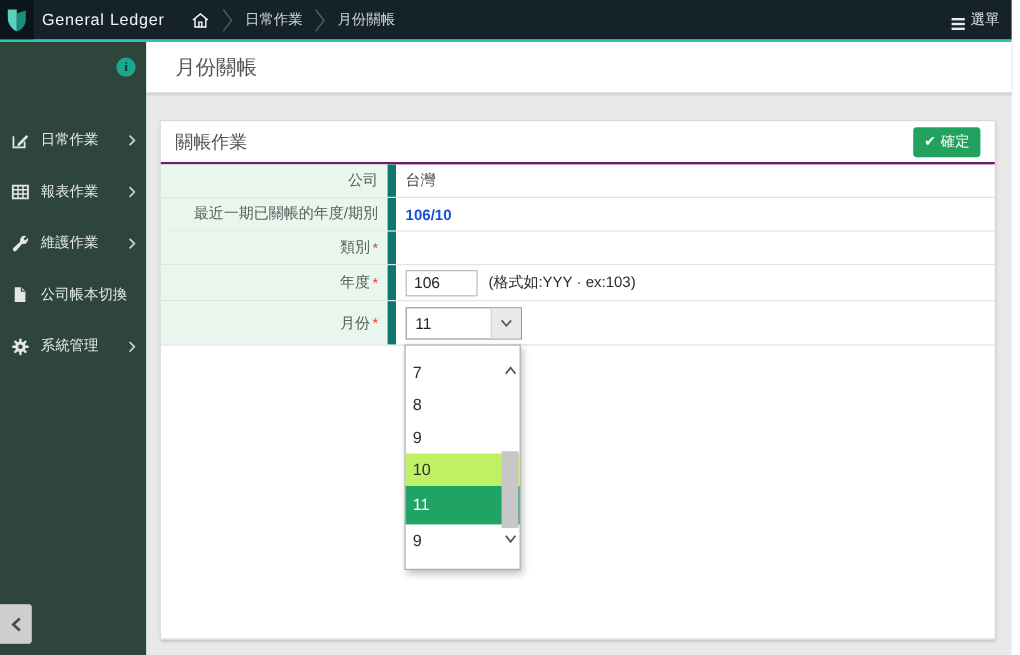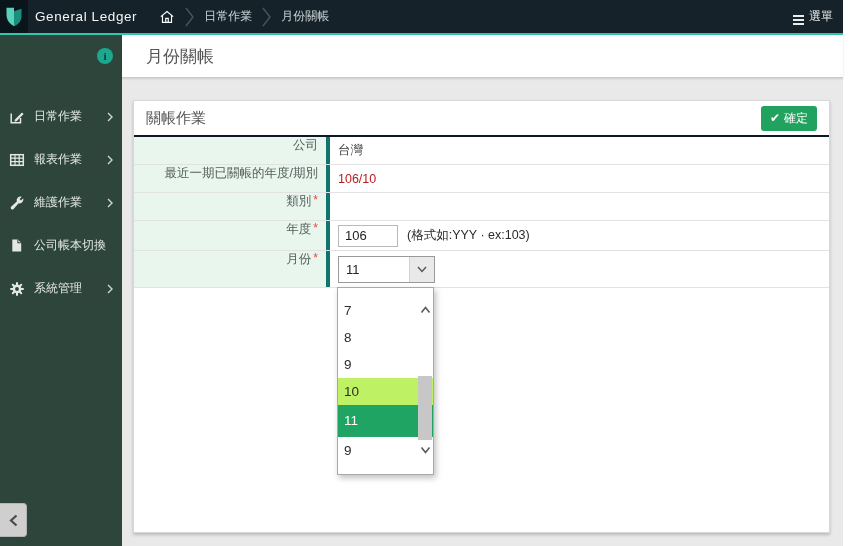--- a/index.html
+++ b/index.html
@@ -42,35 +42,35 @@
 
   
   .main { position:absolute; top:35px; left:122px; width:721px; height:511px; background:#e9e9e9; }
   .title-bar { height:43px; background:#fff; border-bottom:1px solid #c8c8c8;
                box-shadow:0 1px 2px rgba(0,0,0,.12); display:flex; align-items:center;
                padding-left:24px; font-size:17px; color:#555; }
 
   .panel { position:absolute; top:65px; left:11px; width:697px; height:433px; background:#fff;
            border:1px solid #d8d8d8; box-shadow:0 2px 3px rgba(0,0,0,.2); }
   .panel-header { height:36px; display:flex; align-items:center; padding:0 12px;
-                  border-bottom:2px solid #0f172a; }
+                  border-bottom:2px solid #701a75; }
   .panel-title { font-size:15px; color:#555; }
   .confirm-btn { margin-left:auto; background:#21a35f; color:#fff; font-size:12px; border:none;
                  border-radius:3px; padding:4px 9px; display:flex; align-items:center; gap:4px;
                  cursor:pointer; }
 
   .form-row { display:flex; border-bottom:1px solid #e2e2e2; }
-  .form-row .cell-label { width:196px; background:#e9f6ee; border-right:4px solid #0f766e;
+  .form-row .cell-label { width:196px; background:#e9f6ee; border-right:7px solid #0f766e;
                           text-align:right; padding-right:8px; font-size:12.5px; color:#55605c;
-                          display:flex; justify-content:flex-end; }
+                          display:flex; align-items:center; justify-content:flex-end; }
   .req { color:#e04b3a; margin-left:2px; font-size:12px; }
   .form-row .cell-value { flex:1; display:flex; align-items:center; padding-left:8px;
                           font-size:12.5px; color:#444; }
   .h28 { height:28px; } .h30 { height:30px; } .h37 { height:37px; }
-  .bold-val { font-weight:normal; color:#b91c1c; }
+  .bold-val { font-weight:bold; color:#1d4ed8; }
 
   .radio { width:13px; height:13px; border-radius:50%; border:1px solid #c6c6c6; background:#fff;
            display:inline-flex; align-items:center; justify-content:center; margin-right:6px; }
   .radio.checked::after { content:""; width:7px; height:7px; border-radius:50%; background:#1fa463; }
   .radio-group { display:flex; align-items:center; cursor:pointer; }
   .radio-group + .radio-group { margin-left:60px; }
 
   .year-input { width:60px; height:22px; border:1px solid #b9b9b9; font-size:13px; color:#222;
                 padding:1px 6px; font-family:"Liberation Sans", sans-serif; }
   .hint { margin-left:9px; color:#2b2b2b; font-size:12.5px; }

